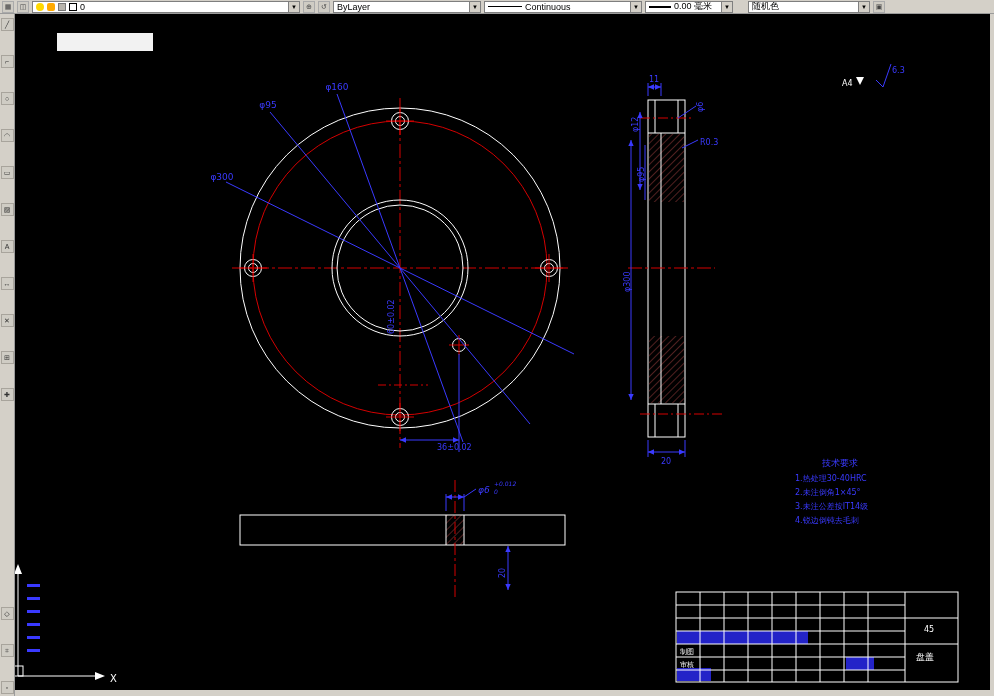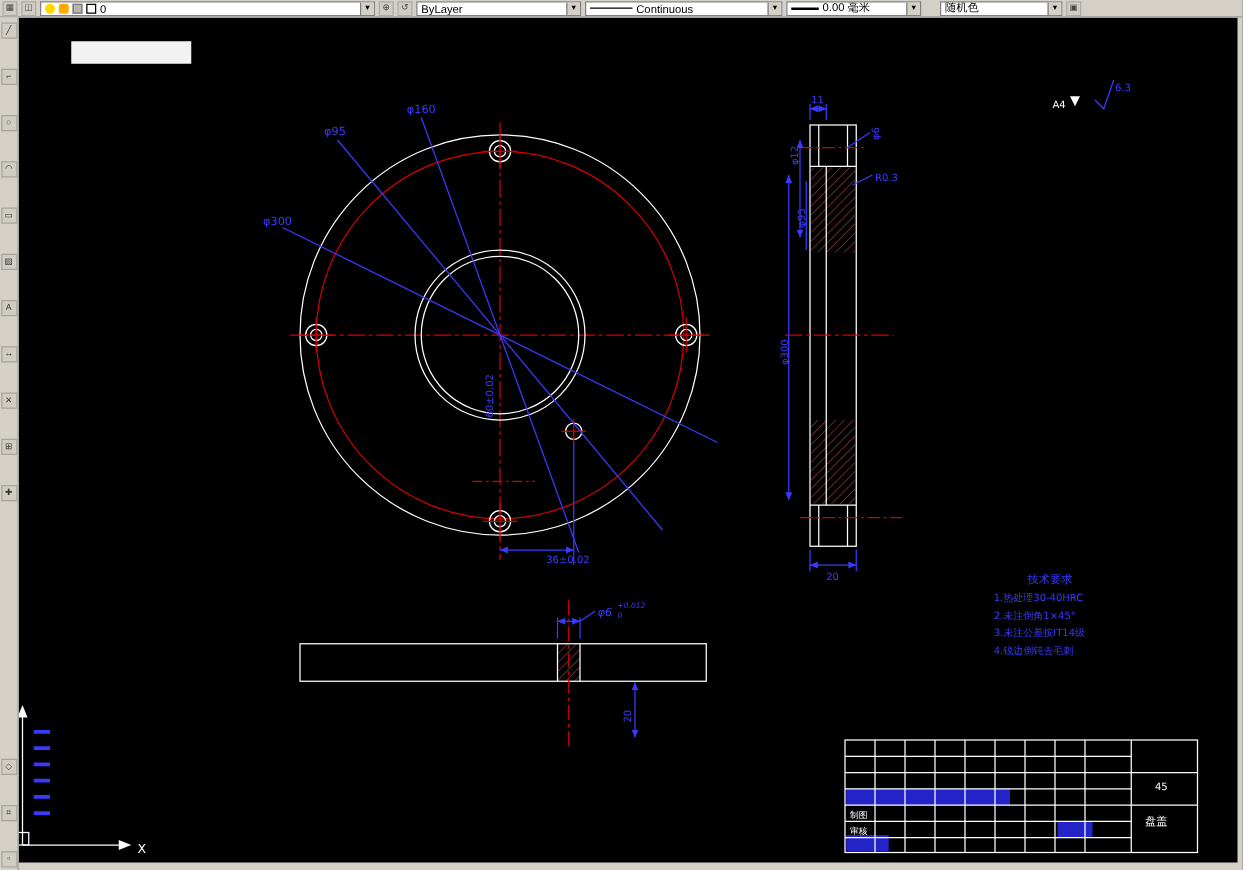--- a/index.html
+++ b/index.html
@@ -14,21 +14,21 @@
   .combo{height:12px;background:#fff;border:1px solid #7f7f7f;display:flex;align-items:center;
          font-size:9px;color:#000;padding-left:3px;gap:3px;white-space:nowrap;overflow:hidden}
   .combo .arrow{margin-left:auto;width:11px;height:10px;background:#d4d0c8;border-left:1px solid #7f7f7f;
          font-size:6px;display:flex;align-items:center;justify-content:center;color:#000;flex:0 0 auto}
   .mini{width:8px;height:8px;flex:0 0 auto}
   .mini.bulb{background:#ffd800;border-radius:50%}
   .mini.sun{background:#ffaa00;border-radius:2px}
   .mini.lock{background:#b8b4ac;border:1px solid #777}
   .mini.swatch{background:#fff;border:1px solid #000}
   .line-sample{width:34px;height:0;border-top:1px solid #000;flex:0 0 auto}
-  .w-layer{width:268px}.w-color{width:132px}.w-ltype{width:158px}.w-lweight{width:108px}.w-pstyle{width:98px;margin-left:12px}
+  .w-layer{width:268px}.w-color{width:148px}.w-ltype{width:158px}.w-lweight{width:88px}.w-pstyle{width:122px;margin-left:12px}
 
   
   .left-toolbar{position:absolute;left:0;top:14px;width:15px;height:682px;background:#d4d0c8;
           border-right:1px solid #9b9b9b;display:flex;flex-direction:column;align-items:center;
           padding:4px 0 2px 0;gap:24px;z-index:5}
   .lt-btn{width:13px;height:13px;flex:0 0 auto;border:1px solid #a8a49c;background:#cfccc4;
           display:flex;align-items:center;justify-content:center;font-size:7px;color:#333;line-height:1}
   .lt-spacer{margin-top:auto}
 
   

